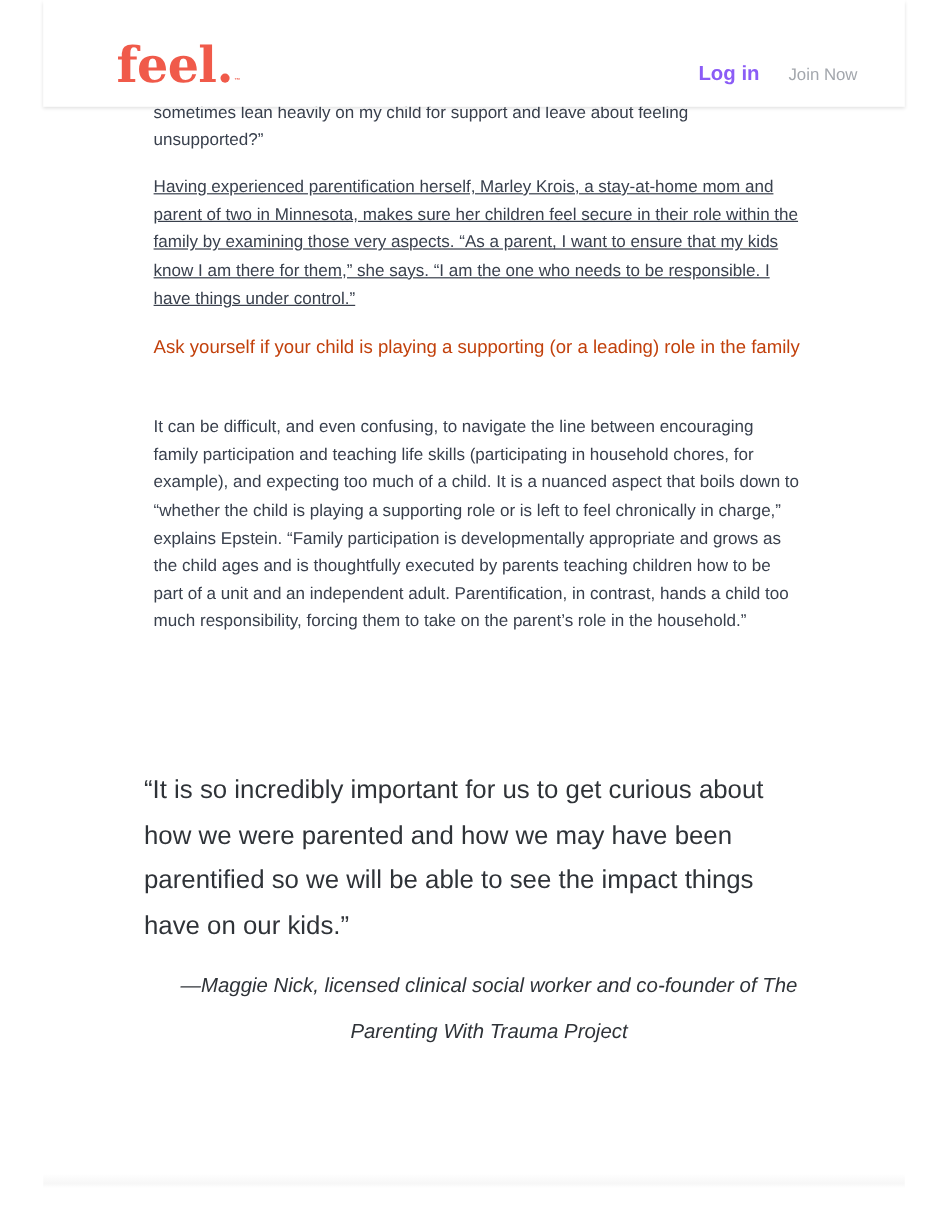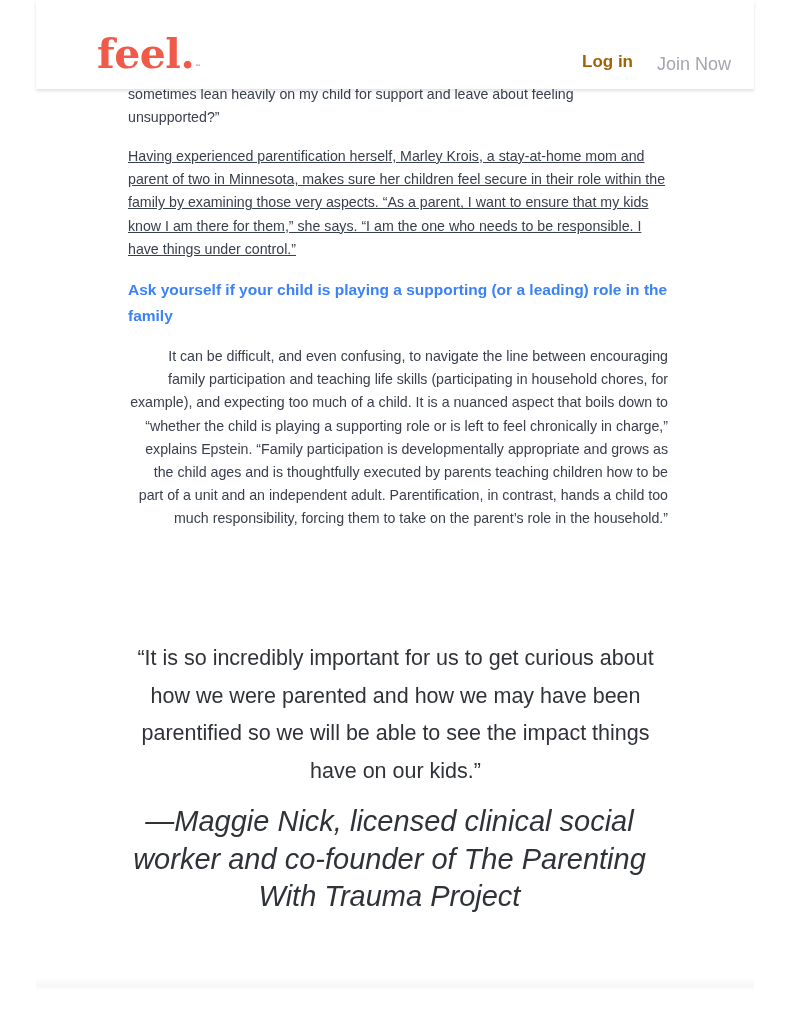--- a/index.html
+++ b/index.html
@@ -41,69 +41,69 @@
     font-family: "Liberation Sans", sans-serif;
     vertical-align: baseline;
     margin-left: 1px;
   }
   .login {
     position: absolute;
     left: 546px;
     top: 52px;
     font-size: 17px;
     font-weight: bold;
-    color: #a16207;
+    color: #8b5cf6;
     cursor: pointer;
   }
   .join {
     position: absolute;
     left: 621px;
     top: 54px;
-    font-size: 18px;
+    font-size: 14px;
     color: #a3a7ad;
     cursor: pointer;
   }
   p.body {
     font-size: 14.2px;
     line-height: 23.2px;
     margin: 0;
     color: #39404d;
   }
   .p-top { position: absolute; top: 83px; left: 128px; width: 540px; }
   .p-1 { position: absolute; top: 145px; left: 128px; width: 540px; text-decoration: underline; }
   .h-1 {
     position: absolute;
     top: 277px;
     left: 128px;
     width: 540px;
     font-size: 15.5px;
     line-height: 26px;
-    font-weight: bold;
-    color: #3b82f6;
+    font-weight: normal;
+    color: #c2410c;
     margin: 0;
   }
-  .p-2 { position: absolute; top: 345px; left: 128px; width: 540px; text-align: right; }
+  .p-2 { position: absolute; top: 345px; left: 128px; width: 540px; }
   .quote {
     position: absolute;
     top: 640px;
     left: 120px;
     width: 551px;
-    text-align: center;
+    text-align: left;
     font-size: 21.5px;
     line-height: 37.5px;
     color: #2f3338;
     margin: 0;
   }
   .attribution {
     position: absolute;
     top: 803px;
-    left: 114px;
+    left: 132px;
     width: 551px;
     text-align: center;
-    font-size: 29px;
+    font-size: 17px;
     line-height: 37.5px;
     font-style: italic;
     color: #2f3338;
     margin: 0;
   }
   .footer-line {
     position: absolute;
     left: 36px;
     top: 978px;
     width: 718px;

